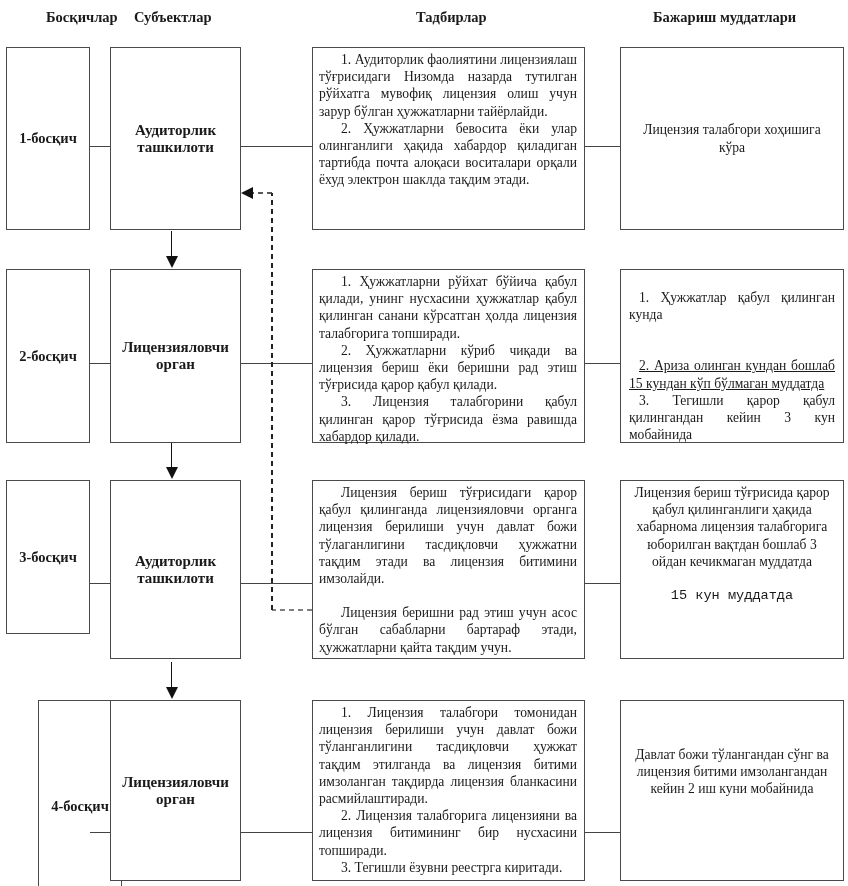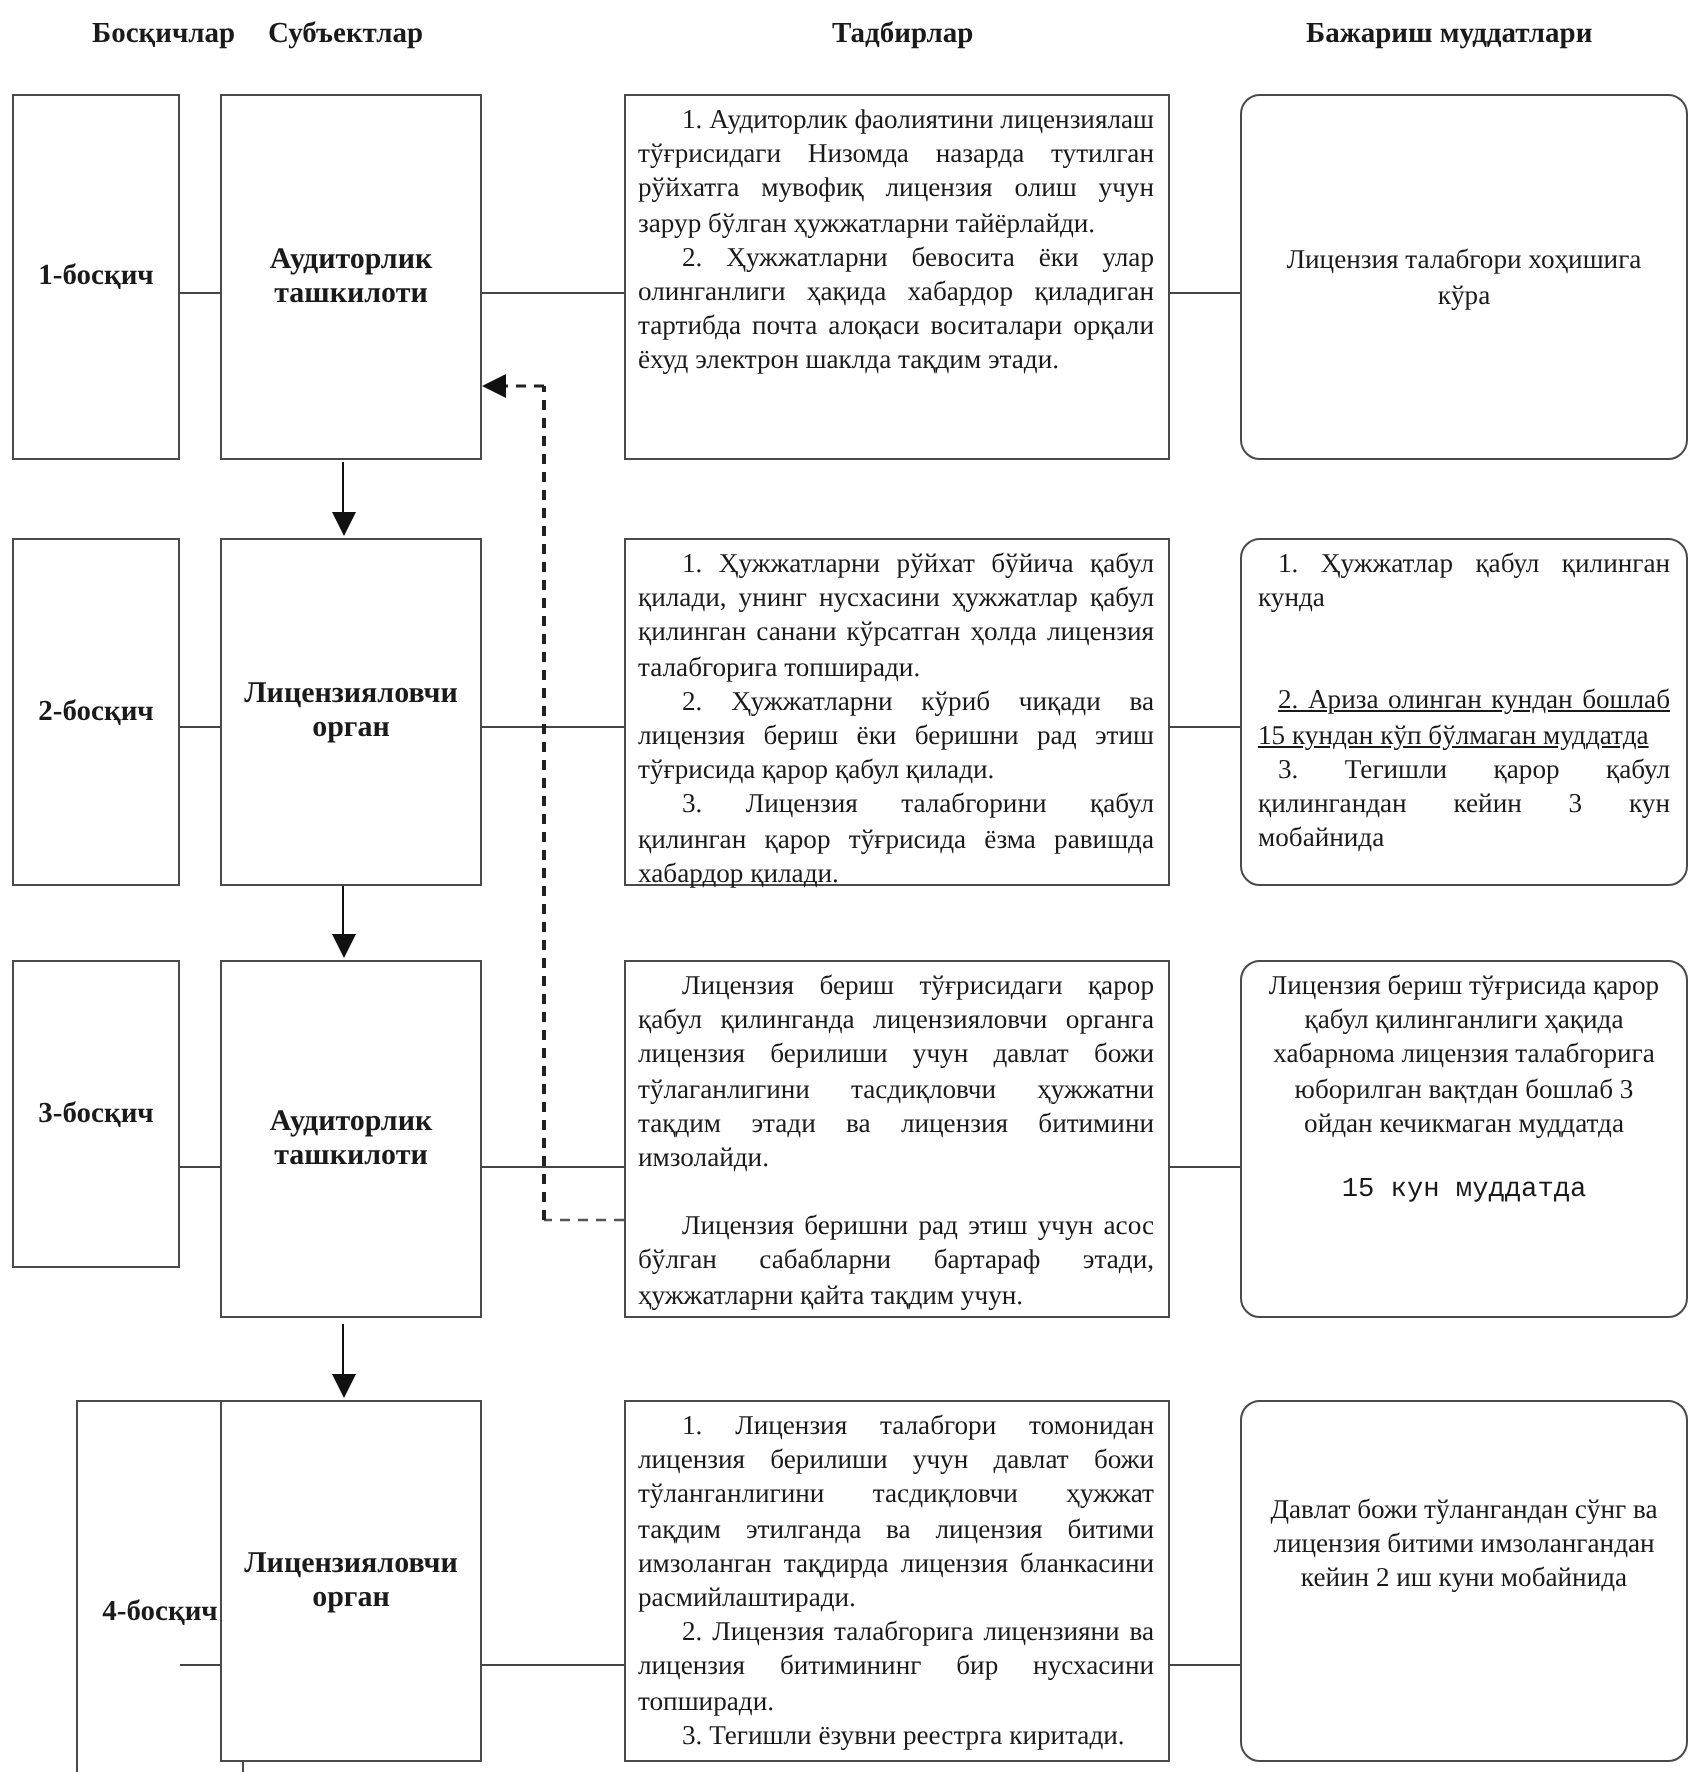--- a/index.html
+++ b/index.html
@@ -6,21 +6,21 @@
   body { width: 848px; height: 886px; position: relative; overflow: hidden;
          font-family: "Liberation Serif", "DejaVu Serif", serif; color: #1a1a1a; }
   .hdr { position: absolute; top: 9px; font-weight: bold; font-size: 14.5px; white-space: nowrap; }
   .box { position: absolute; border: 1.5px solid #4a4a4a; background: #fff; box-sizing: border-box; }
   .center { display: flex; align-items: center; justify-content: center; text-align: center; }
   .stage { font-weight: bold; font-size: 14.5px; }
   .subj { font-weight: bold; font-size: 15px; line-height: 17px; padding: 0 6px; }
   .text { font-size: 13.6px; line-height: 17.2px; text-align: justify; padding: 3px 7px 3px 6px; }
   .text p { margin: 0; text-indent: 22px; }
   .text p.gap { margin-top: 17px; }
-  .term { font-size: 13.6px; line-height: 17.2px; padding: 3px 8px; border-radius: 10px; }
+  .term { font-size: 13.6px; line-height: 17.2px; padding: 3px 8px; }
   .term p { margin: 0; }
   .term.just p { text-align: justify; }
   .term.ctr p { text-align: center; }
   .hline { position: absolute; height: 0; border-top: 1.3px solid #444; }
   .vline { position: absolute; width: 0; border-left: 1.6px solid #111; }
   .arrowhead { position: absolute; width: 0; height: 0;
     border-left: 6px solid transparent; border-right: 6px solid transparent; border-top: 12px solid #111; }
   svg.overlay { position: absolute; left: 0; top: 0; pointer-events: none; }
 </style>
 </head>
@@ -56,21 +56,21 @@
 </div>
 <div class="box center subj" style="left:110px;top:269px;width:131px;height:174px;">
   <span>Лицензияловчи орган</span>
 </div>
 <div class="box text" style="left:312px;top:269px;width:273px;height:174px;">
   <p>1. Ҳужжатларни рўйхат бўйича қабул қилади, унинг нусхасини ҳужжатлар қабул қилинган санани кўрсатган ҳолда лицензия талабгорига топширади.</p>
   <p>2. Ҳужжатларни кўриб чиқади ва лицензия бериш ёки беришни рад этиш тўғрисида қарор қабул қилади.</p>
   <p>3. Лицензия талабгорини қабул қилинган қарор тўғрисида ёзма равишда хабардор қилади.</p>
 </div>
 <div class="box term just" style="left:620px;top:269px;width:224px;height:174px;">
-  <p style="text-indent:10px;">1. Ҳужжатлар қабул қилинган кунда</p>
+  <p style="text-indent:10px;margin-top:16px;">1. Ҳужжатлар қабул қилинган кунда</p>
   <p style="text-indent:10px;margin-top:34px;text-decoration:underline;">2. Ариза олинган кундан бошлаб 15 кундан кўп бўлмаган муддатда</p>
   <p style="text-indent:10px;">3. Тегишли қарор қабул қилингандан кейин 3 кун мобайнида</p>
 </div>
 <div class="hline" style="left:90px;top:363px;width:20px;"></div>
 <div class="hline" style="left:241px;top:363px;width:71px;"></div>
 <div class="hline" style="left:585px;top:363px;width:35px;"></div>
 
 <div class="vline" style="left:171px;top:443px;height:24px;"></div>
 <div class="arrowhead" style="left:166px;top:467px;"></div>
 

